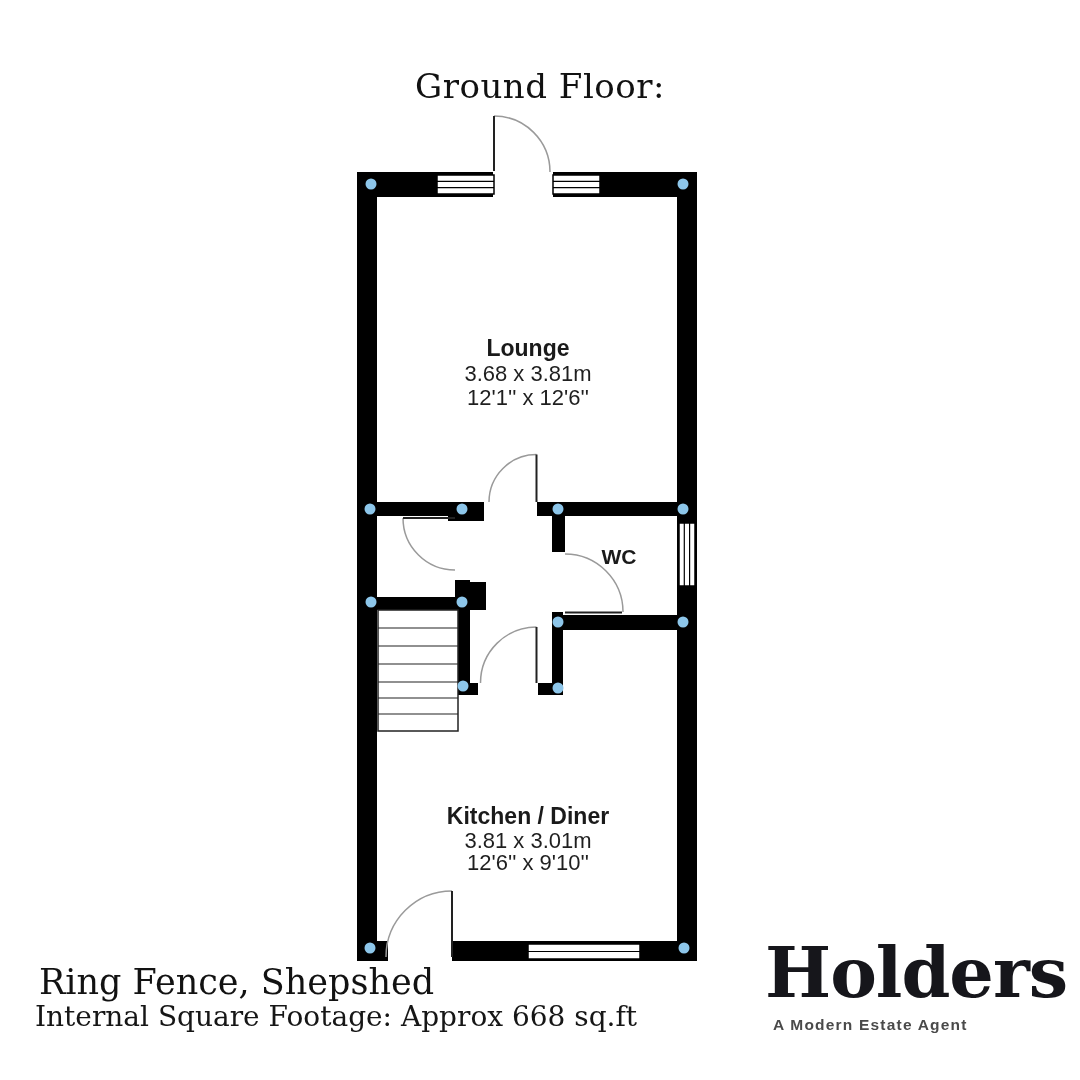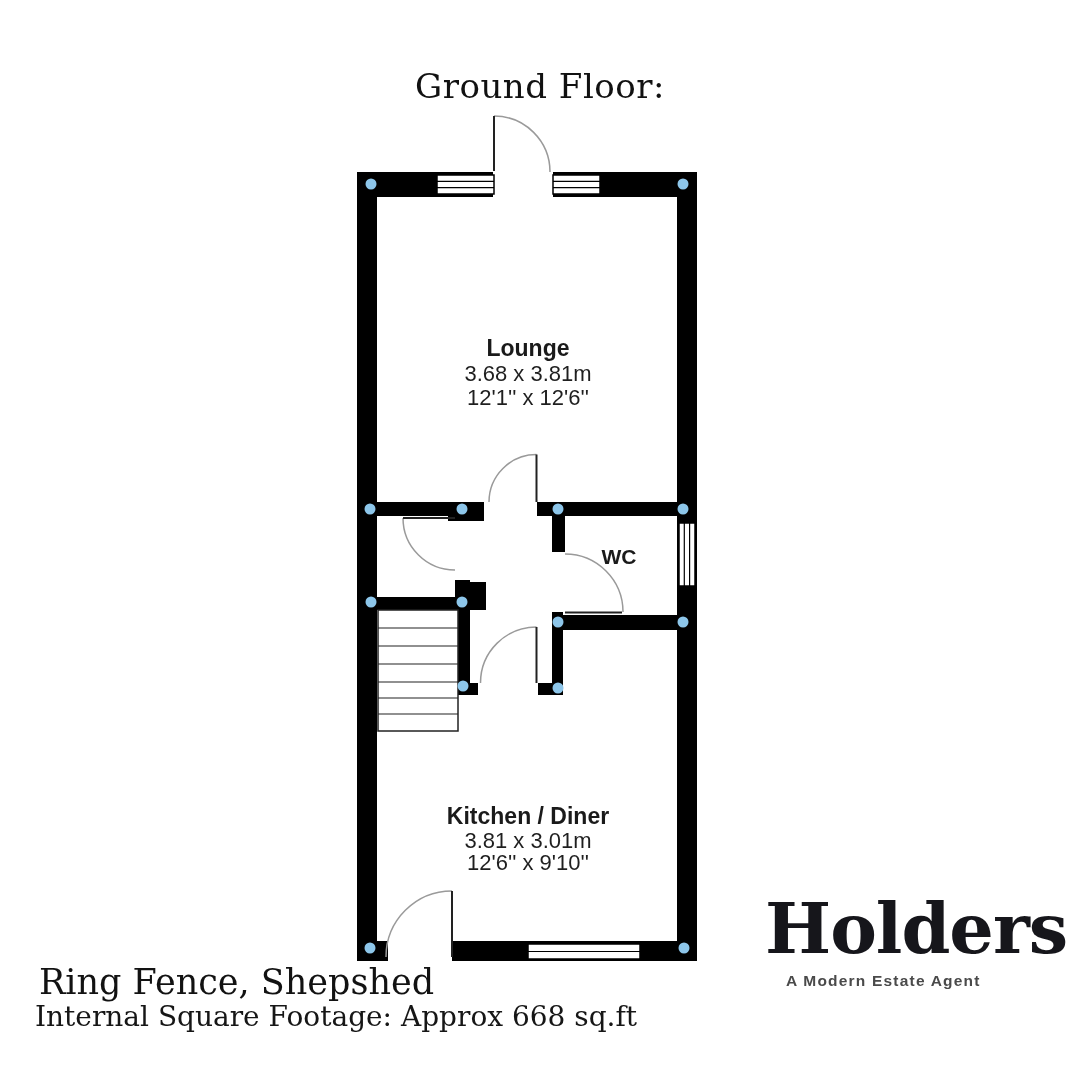--- a/index.html
+++ b/index.html
@@ -18,27 +18,27 @@
   .room-dim   { font-family:"Liberation Sans",sans-serif; font-size:22px; fill:#1f1f1f; }
   .wc-name    { font-family:"Liberation Sans",sans-serif; font-weight:bold; font-size:21px; fill:#1a1a1a; }
   .footer-address {
     position:absolute; left:39px; top:962px;
     font-family:"DejaVu Serif", serif; font-size:35px; color:#121212;
   }
   .footer-area {
     position:absolute; left:35px; top:1000px;
     font-family:"DejaVu Serif", serif; font-size:28px; color:#161616;
   }
-  .brand { position:absolute; left:765px; top:894px; width:290px; }
+  .brand { position:absolute; left:765px; top:938px; width:290px; }
   .brand-name {
     font-family:"DejaVu Serif", serif; font-weight:bold;
     font-size:70px; color:#16161b; letter-spacing:-1px; line-height:1.0;
   }
   .brand-tagline {
-    margin-top:8px; margin-left:21px;
+    margin-top:8px; margin-left:8px;
     font-family:"Liberation Sans", sans-serif; font-weight:bold;
     font-size:15.5px; color:#4a4a4a; letter-spacing:1.2px;
   }
 </style>
 </head>
 <body>
 
 <div class="page">
 
   <div class="title">Ground Floor:</div>

